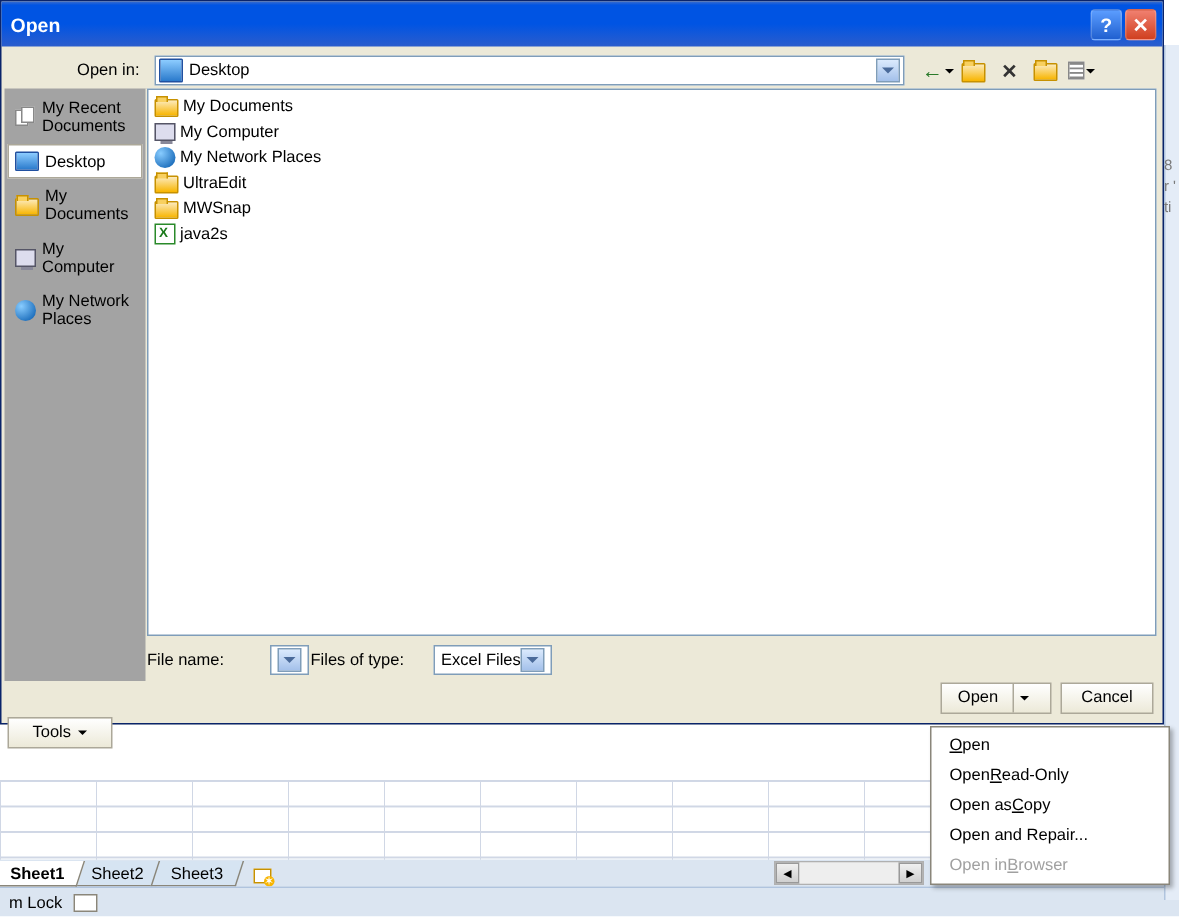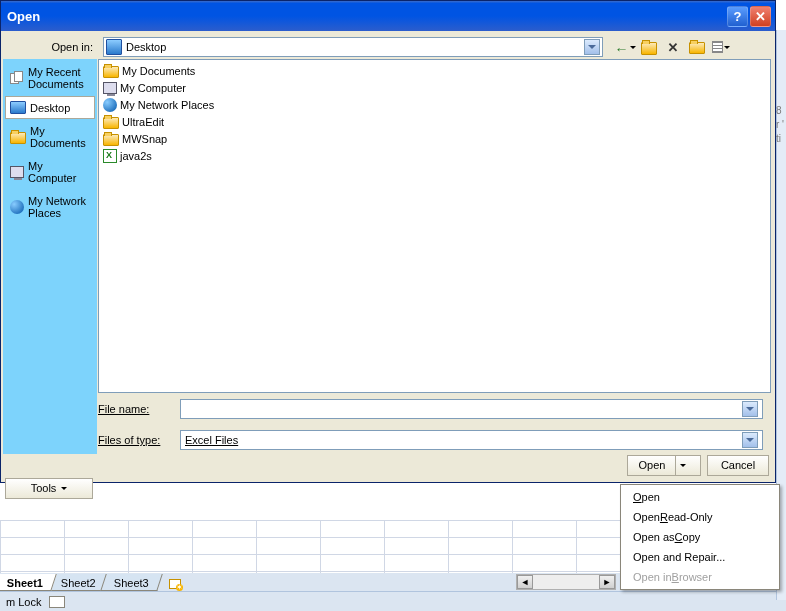--- a/index.html
+++ b/index.html
@@ -18,39 +18,39 @@
 .lookin-combo { flex: 0 0 500px; height: 20px; background: #fff; border: 1px solid #7f9db9; display: flex; align-items: center; padding: 0 2px; }
 .lookin-combo .ci { width: 16px; height: 16px; margin-right: 4px; }
 .combo-arrow { width: 16px; height: 16px; background: linear-gradient(to bottom,#dbeafd,#a3c0ea); border: 1px solid #7f9db9; display: flex; align-items: center; justify-content: center; margin-left: auto; }
 .tri { width: 0; height: 0; border-left: 4px solid transparent; border-right: 4px solid transparent; border-top: 4px solid #4a6a9a; }
 
 .tbicons { display: flex; gap: 4px; align-items: center; margin-left: 6px; }
 .tbi { width: 20px; height: 20px; display: flex; align-items: center; justify-content: center; border: 1px solid transparent; }
 .mini-tri { width: 0; height: 0; border-left: 3px solid transparent; border-right: 3px solid transparent; border-top: 3px solid #000; margin-left: 1px; }
 
 .body-area { position: absolute; left: 2px; top: 58px; right: 4px; bottom: 28px; display: flex; }
-.places { width: 95px; background: #7dd3fc; padding: 2px 2px; display: flex; flex-direction: column; gap: 1px; border-right: 1px solid #ece9d8; }
+.places { width: 95px; background: #a3a3a3; padding: 2px 2px; display: flex; flex-direction: column; gap: 1px; border-right: 1px solid #ece9d8; }
 .place { display: flex; align-items: center; gap: 4px; padding: 4px 4px; border: 1px solid transparent; cursor: default; }
 .place.sel { background: #fff; border: 1px solid #aca899; }
 .pi { width: 16px; height: 16px; flex-shrink: 0; }
 .place-txt { line-height: 12px; }
 
 .right-col { flex: 1; display: flex; flex-direction: column; }
 .filelist { flex: 1; background: #fff; border: 1px solid #7f9db9; padding: 2px; overflow: auto; }
 .frow { display: flex; align-items: center; gap: 3px; height: 17px; padding: 0 2px; }
 .fi { width: 16px; height: 16px; }
 
-.bottom-fields { padding: 6px 8px 4px 0; display: flex; flex-direction: column; gap: 11px; text-decoration: underline; }
+.bottom-fields { padding: 6px 8px 4px 0; display: flex; flex-direction: row; gap: 1px; }
 .field-row { display: flex; align-items: center; gap: 6px; }
 .fld-lbl { width: 76px; }
 .fld-combo { flex: 1; height: 20px; background: #fff; border: 1px solid #7f9db9; display: flex; align-items: center; padding: 0 4px; }
 
 .footer { position: absolute; left: 4px; right: 6px; bottom: 6px; height: 22px; display: flex; align-items: center; }
 .btn { height: 21px; background: linear-gradient(to bottom,#fff,#ece9d8); border: 1px solid #aca899; padding: 0 10px; display: flex; align-items: center; justify-content: center; gap: 4px; cursor: default; }
-.btn.tools { width: 88px; margin-top: 46px; }
+.btn.tools { width: 70px; margin-top: 46px; }
 .btn.open { width: 74px; position: relative; }
 .btn.cancel { width: 62px; }
 .spacer { flex: 1; }
 .btn .dd { width: 14px; border-left: 1px solid #aca899; margin-left: 6px; height: 100%; display: flex; align-items: center; justify-content: center; }
 
 .dropdown-menu { position: absolute; left: 620px; top: 484px; width: 160px; background: #fff; border: 1px solid #8a867a; box-shadow: 2px 2px 3px rgba(0,0,0,.3); padding: 2px; z-index: 10; }
 .mi { height: 20px; display: flex; align-items: center; padding: 0 10px; }
 .mi.dis { color: #a0a0a0; }
 .mi u { text-decoration: underline; }
 

